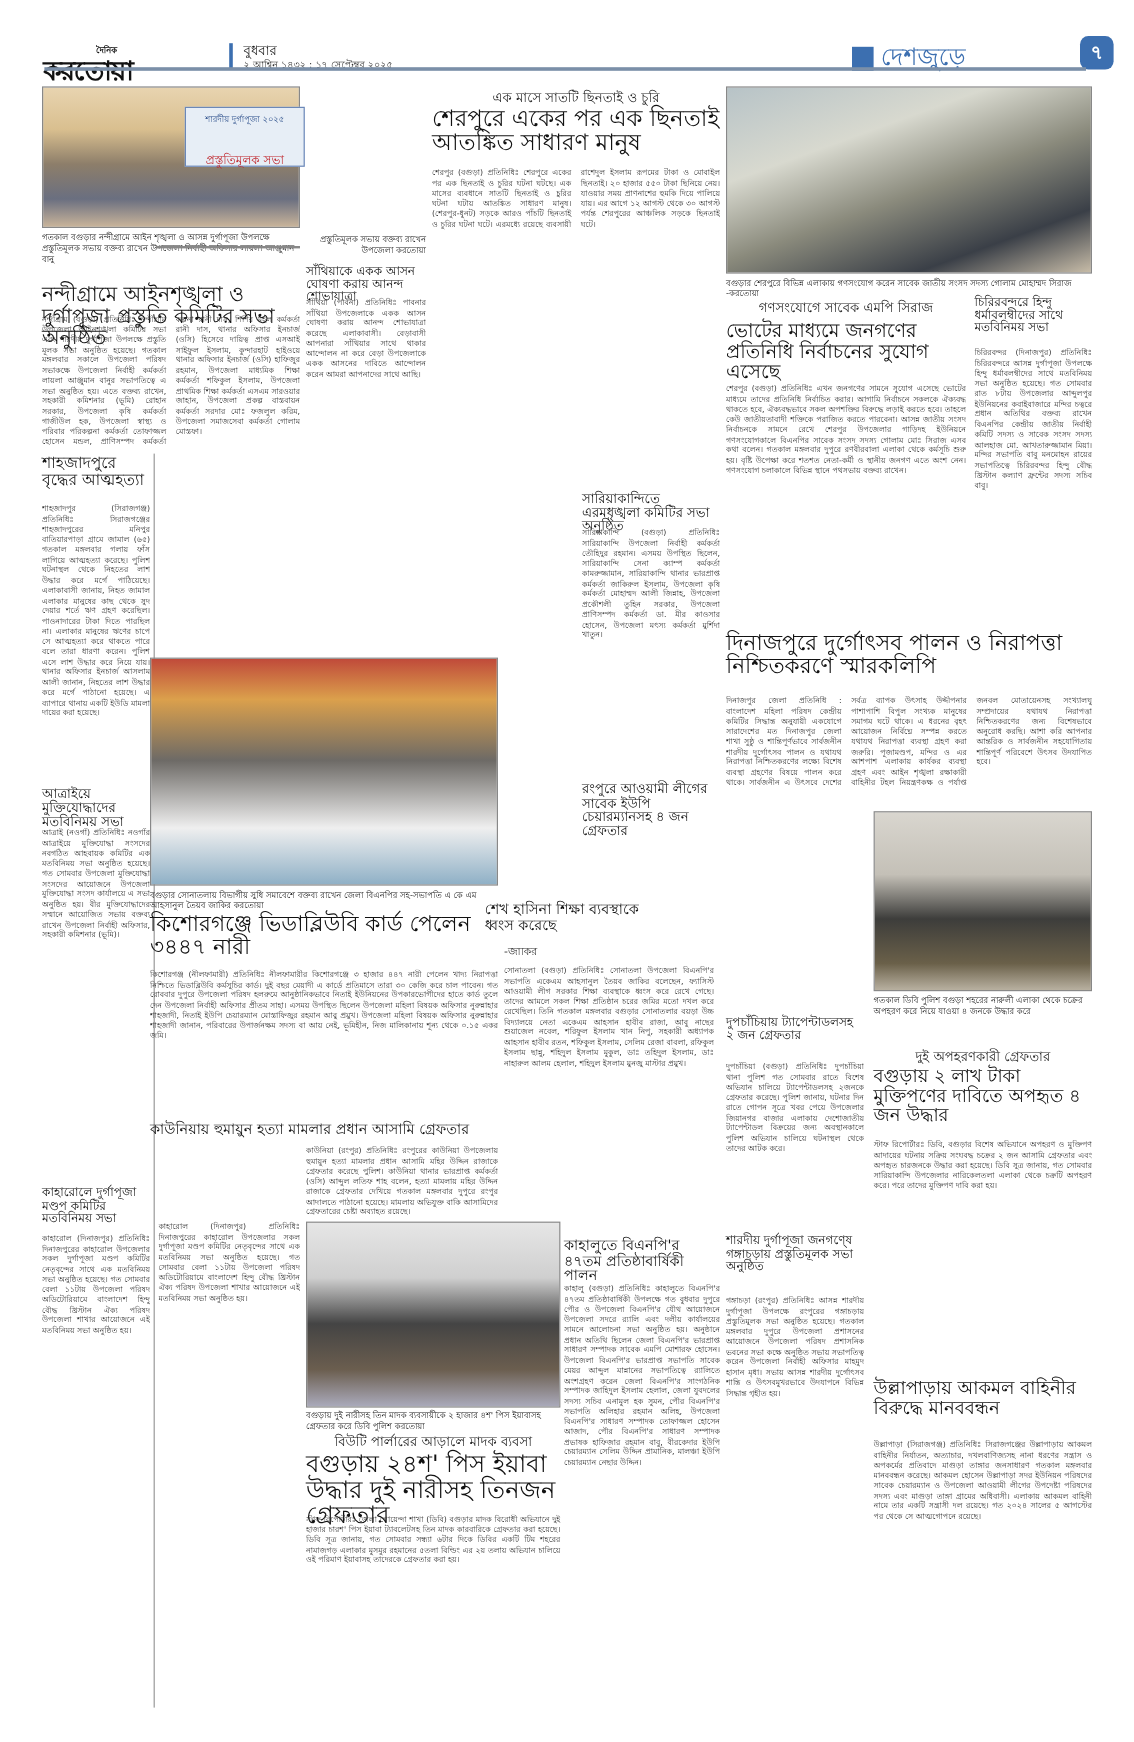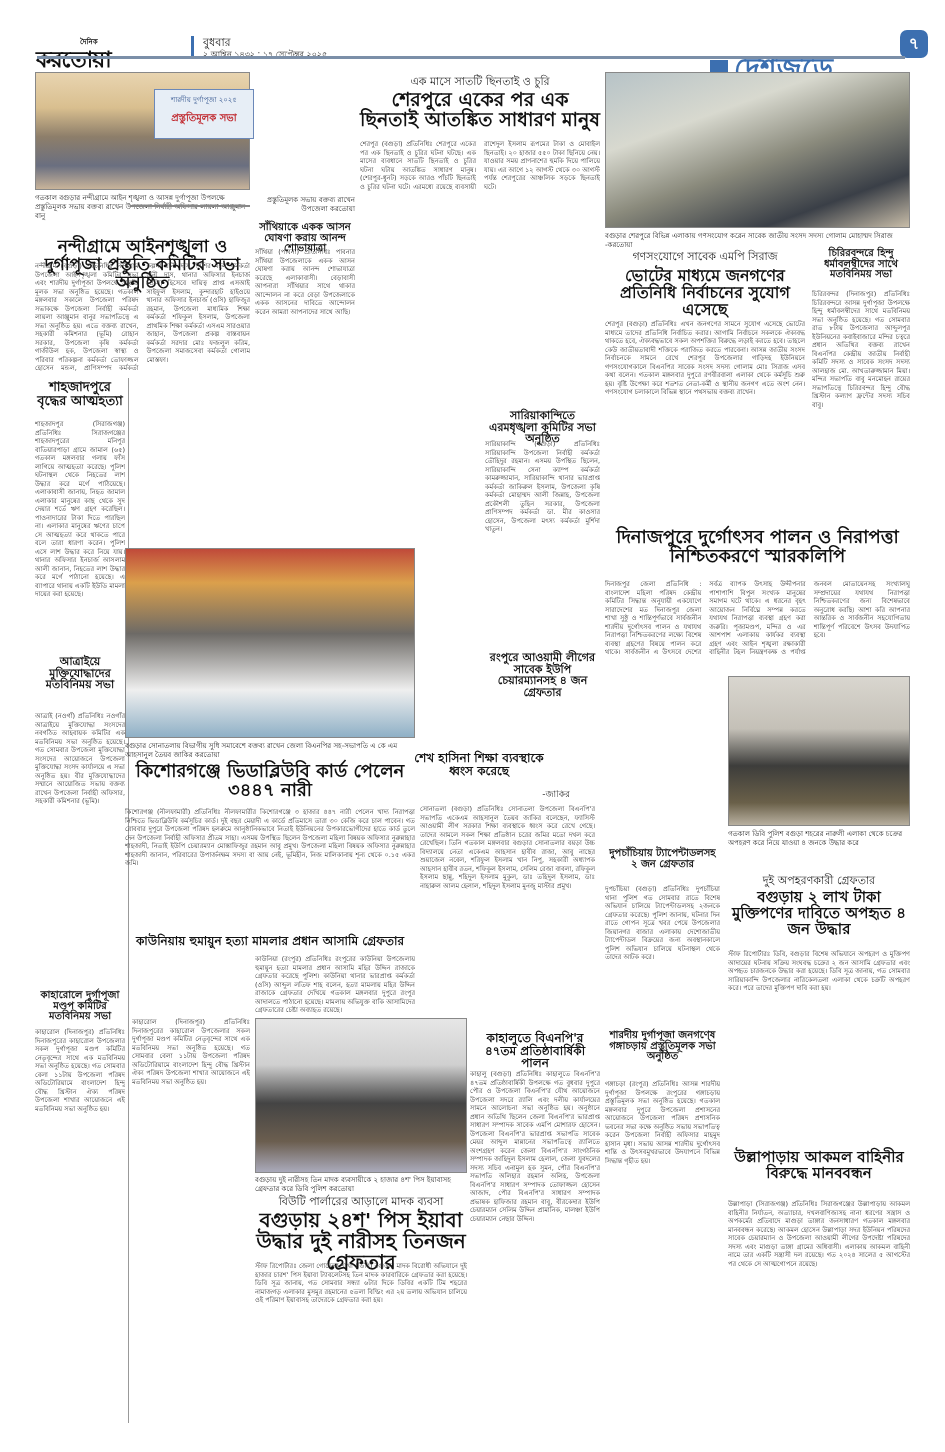--- a/index.html
+++ b/index.html
@@ -3,25 +3,25 @@
 <meta charset="utf-8">
 <style>
 *{box-sizing:border-box;margin:0;padding:0}
 body{width:945px;height:1452px;background:#fff;font-family:"DejaVu Sans",sans-serif;color:#222;position:relative;overflow:hidden}
 .hdr-line{position:absolute;left:37px;top:56px;width:868px;height:3px;background:#7b8fa8}
 .logo-small{position:absolute;left:80px;top:36px;font-size:7px;font-weight:bold;color:#111}
 .logo{position:absolute;left:36px;top:42px;font-size:22px;font-weight:900;letter-spacing:-1px;color:#111;font-family:"DejaVu Serif",serif}
 .vbar{position:absolute;left:191px;top:36px;width:3px;height:22px;background:#3c6fb0}
 .day{position:absolute;left:203px;top:34px;font-size:11px;color:#222}
 .date{position:absolute;left:203px;top:48px;font-size:8px;color:#333}
-.sect{position:absolute;left:710px;top:47px;font-size:28px;color:#3c6fb0;font-weight:bold}
+.sect{position:absolute;left:710px;top:32px;font-size:20px;color:#3c6fb0;font-weight:normal}
 .pgnum{position:absolute;left:900px;top:30px;width:28px;height:28px;border-radius:7px;background:#3c6fb0;color:#fff;font-size:16px;font-weight:bold;text-align:center;line-height:28px}
 .photo{position:absolute;background:linear-gradient(135deg,#c8b08a,#8f7a60 40%,#5a6c7c 70%,#b9a58a);border:1px solid #888}
 .caption{position:absolute;font-size:7px;line-height:9px;color:#222}
-.hl{position:absolute;text-align:center;font-family:"DejaVu Sans",sans-serif;font-weight:bold;color:#111;line-height:1.05}
+.hl{position:absolute;text-align:left;font-family:"DejaVu Sans",sans-serif;font-weight:normal;color:#111;line-height:1.05}
 .kicker{position:absolute;text-align:center;font-size:11px;color:#222}
 .body{position:absolute;font-size:6.5px;line-height:8.5px;color:#333;text-align:justify;overflow:hidden}
 .vrule{position:absolute;background:#999;width:1px}
 </style>
 </head>
 <body>
 
 <div>
   <div class="logo-small">দৈনিক</div>
   <div class="logo">করতোয়া</div>
@@ -31,33 +31,33 @@
   <div class="sect">
     <span style="display:inline-block;width:18px;height:20px;background:#3c6fb0;clip-path:polygon(20% 0,60% 5,70% 25,100% 40,85% 65,90% 100,55% 80,40% 100,25% 70,0 55,15% 30);vertical-align:middle;margin-right:6px"></span><span>দেশজুড়ে</span>
   </div>
   <div class="pgnum">৭</div>
   <div class="hdr-line"></div>
 </div>
 
 <div class="photo" style="left:35px;top:72px;width:215px;height:118px;background:linear-gradient(180deg,#e8d4b0 0,#d9bf8f 30%,#8d7e6a 55%,#6a6f80 80%,#c9b49a 100%)">
   <div style="position:absolute;left:118px;top:16px;width:100px;height:50px;background:#e7eef6;border:1px solid #6b88b8;text-align:center;font-size:7px;color:#2b4e8a;padding-top:4px">
     <div>শারদীয় দুর্গাপূজা ২০২৫</div>
-    <div style="color:#c0272d;font-size:10px;font-weight:bold;margin-top:4px">প্রস্তুতিমূলক সভা</div>
+    <div style="color:#c0272d;font-size:10px;font-weight:normal;margin-top:20px">প্রস্তুতিমূলক সভা</div>
   </div>
 </div>
 <div class="caption" style="left:35px;top:194px;width:215px">গতকাল বগুড়ার নন্দীগ্রামে আইন শৃঙ্খলা ও আসন্ন দুর্গাপূজা উপলক্ষে প্রস্তুতিমূলক সভায় বক্তব্য রাখেন উপজেলা নির্বাহী অফিসার লায়লা আঞ্জুমান বানু</div>
 
 <div class="hl" style="left:35px;top:238px;width:215px;font-size:17px">নন্দীগ্রামে আইনশৃঙ্খলা ও দুর্গাপূজা প্রস্তুতি কমিটির সভা অনুষ্ঠিত</div>
 <div class="body" style="left:35px;top:262px;width:215px;height:112px;column-count:2;column-gap:8px">নন্দীগ্রাম (বগুড়া) প্রতিনিধিঃ নন্দীগ্রাম উপজেলা আইনশৃঙ্খলা কমিটির সভা এবং শারদীয় দুর্গাপূজা উপলক্ষে প্রস্তুতি মূলক সভা অনুষ্ঠিত হয়েছে। গতকাল মঙ্গলবার সকালে উপজেলা পরিষদ সভাকক্ষে উপজেলা নির্বাহী কর্মকর্তা লায়লা আঞ্জুমান বানুর সভাপতিত্বে এ সভা অনুষ্ঠিত হয়। এতে বক্তব্য রাখেন, সহকারী কমিশনার (ভূমি) রোহান সরকার, উপজেলা কৃষি কর্মকর্তা গাজীউল হক, উপজেলা স্বাস্থ্য ও পরিবার পরিকল্পনা কর্মকর্তা তোফাজ্জল হোসেন মন্ডল, প্রাণিসম্পদ কর্মকর্তা কল্পনা রানী দাস, শিশির মহল কর্মকর্তা রানী দাস, থানার অফিসার ইনচার্জ (ওসি) হিসেবে দায়িত্ব প্রাপ্ত এসআই সাইফুল ইসলাম, কুন্দারহাট হাইওয়ে থানার অফিসার ইনচার্জ (ওসি) হাফিজুর রহমান, উপজেলা মাধ্যমিক শিক্ষা কর্মকর্তা শফিকুল ইসলাম, উপজেলা প্রাথমিক শিক্ষা কর্মকর্তা এসএম সারওয়ার জাহান, উপজেলা প্রকল্প বাস্তবায়ন কর্মকর্তা সরদার মোঃ ফজলুল করিম, উপজেলা সমাজসেবা কর্মকর্তা গোলাম মোস্তফা।</div>
 
 <div class="hl" style="left:35px;top:380px;width:90px;font-size:13px">শাহজাদপুরে বৃদ্ধের আত্মহত্যা</div>
 <div class="body" style="left:35px;top:420px;width:90px;height:228px">শাহজাদপুর (সিরাজগঞ্জ) প্রতিনিধিঃ সিরাজগঞ্জের শাহজাদপুরের মনিপুর বাতিয়ারপাড়া গ্রামে জামাল (৬৫) গতকাল মঙ্গলবার গলায় ফাঁস লাগিয়ে আত্মহত্যা করেছে। পুলিশ ঘটনাস্থল থেকে নিহতের লাশ উদ্ধার করে মর্গে পাঠিয়েছে। এলাকাবাসী জানায়, নিহত জামাল এলাকার মানুষের কাছ থেকে সুদ দেয়ার শর্তে ঋণ গ্রহণ করেছিল। পাওনাদারের টাকা দিতে পারছিল না। এলাকার মানুষের ঋণের চাপে সে আত্মহত্যা করে থাকতে পারে বলে তারা ধারণা করেন। পুলিশ এসে লাশ উদ্ধার করে নিয়ে যায়। থানার অফিসার ইনচার্জ আসলাম আলী জানান, নিহতের লাশ উদ্ধার করে মর্গে পাঠানো হয়েছে। এ ব্যাপারে থানায় একটি ইউডি মামলা দায়ের করা হয়েছে।</div>
 
 <div class="hl" style="left:35px;top:656px;width:90px;font-size:11px">আত্রাইয়ে মুক্তিযোদ্ধাদের মতবিনিময় সভা</div>
-<div class="body" style="left:35px;top:712px;width:90px;height:295px">আত্রাই (নওগাঁ) প্রতিনিধিঃ নওগাঁর আত্রাইয়ে মুক্তিযোদ্ধা সংসদের নবগঠিত আহবায়ক কমিটির এক মতবিনিময় সভা অনুষ্ঠিত হয়েছে। গত সোমবার উপজেলা মুক্তিযোদ্ধা সংসদের আয়োজনে উপজেলা মুক্তিযোদ্ধা সংসদ কার্যালয়ে এ সভা অনুষ্ঠিত হয়। বীর মুক্তিযোদ্ধাদের সম্মানে আয়োজিত সভায় বক্তব্য রাখেন উপজেলা নির্বাহী অফিসার, সহকারী কমিশনার (ভূমি)।</div>
+<div class="body" style="left:35px;top:690px;width:90px;height:295px">আত্রাই (নওগাঁ) প্রতিনিধিঃ নওগাঁর আত্রাইয়ে মুক্তিযোদ্ধা সংসদের নবগঠিত আহবায়ক কমিটির এক মতবিনিময় সভা অনুষ্ঠিত হয়েছে। গত সোমবার উপজেলা মুক্তিযোদ্ধা সংসদের আয়োজনে উপজেলা মুক্তিযোদ্ধা সংসদ কার্যালয়ে এ সভা অনুষ্ঠিত হয়। বীর মুক্তিযোদ্ধাদের সম্মানে আয়োজিত সভায় বক্তব্য রাখেন উপজেলা নির্বাহী অফিসার, সহকারী কমিশনার (ভূমি)।</div>
 
 <div class="hl" style="left:35px;top:990px;width:90px;font-size:10px">কাহারোলে দুর্গাপূজা মণ্ডপ কমিটির মতবিনিময় সভা</div>
 <div class="body" style="left:35px;top:1028px;width:90px;height:395px">কাহারোল (দিনাজপুর) প্রতিনিধিঃ দিনাজপুরের কাহারোল উপজেলার সকল দুর্গাপূজা মণ্ডপ কমিটির নেতৃবৃন্দের সাথে এক মতবিনিময় সভা অনুষ্ঠিত হয়েছে। গত সোমবার বেলা ১১টায় উপজেলা পরিষদ অডিটোরিয়ামে বাংলাদেশ হিন্দু বৌদ্ধ খ্রিস্টান ঐক্য পরিষদ উপজেলা শাখার আয়োজনে এই মতবিনিময় সভা অনুষ্ঠিত হয়।</div>
 
 <div class="vrule" style="left:128px;top:378px;height:1045px"></div>
 
 <div class="photo" style="left:130px;top:205px;width:120px;height:0"></div>
 <div class="body" style="left:132px;top:262px;width:118px;height:0">নন্দীগ্রাম (বগুড়া) প্রতিনিধিঃ নন্দীগ্রাম উপজেলা আইনশৃঙ্খলা কমিটির সভা এবং শারদীয় দুর্গাপূজা উপলক্ষে প্রস্তুতি মূলক সভা অনুষ্ঠিত হয়েছে। গতকাল মঙ্গলবার সকালে উপজেলা পরিষদ সভাকক্ষে উপজেলা নির্বাহী কর্মকর্তা লায়লা আঞ্জুমান বানুর সভাপতিত্বে এ সভা অনুষ্ঠিত হয়। এতে বক্তব্য রাখেন, সহকারী কমিশনার (ভূমি) রোহান সরকার, উপজেলা কৃষি কর্মকর্তা গাজীউল হক, উপজেলা স্বাস্থ্য ও পরিবার পরিকল্পনা কর্মকর্তা তোফাজ্জল হোসেন মন্ডল, প্রাণিসম্পদ কর্মকর্তা কল্পনা রানী দাস, শিশির মহল কর্মকর্তা রানী দাস, থানার অফিসার ইনচার্জ (ওসি) হিসেবে দায়িত্ব প্রাপ্ত এসআই সাইফুল ইসলাম, কুন্দারহাট হাইওয়ে থানার অফিসার ইনচার্জ (ওসি) হাফিজুর রহমান, উপজেলা মাধ্যমিক শিক্ষা কর্মকর্তা শফিকুল ইসলাম, উপজেলা প্রাথমিক শিক্ষা কর্মকর্তা এসএম সারওয়ার জাহান, উপজেলা প্রকল্প বাস্তবায়ন কর্মকর্তা সরদার মোঃ ফজলুল করিম, উপজেলা সমাজসেবা কর্মকর্তা গোলাম মোস্তফা।</div>
 
 <div class="hl" style="left:255px;top:222px;width:100px;font-size:10px">সাঁথিয়াকে একক আসন ঘোষণা করায় আনন্দ শোভাযাত্রা</div>
@@ -83,21 +83,21 @@
 <div class="hl" style="left:605px;top:528px;width:305px;font-size:18px">দিনাজপুরে দুর্গোৎসব পালন ও নিরাপত্তা নিশ্চিতকরণে স্মারকলিপি</div>
 <div class="body" style="left:605px;top:580px;width:305px;height:100px;column-count:3;column-gap:8px">দিনাজপুর জেলা প্রতিনিধি : বাংলাদেশ মহিলা পরিষদ কেন্দ্রীয় কমিটির সিদ্ধান্ত অনুযায়ী একযোগে সারাদেশের মত দিনাজপুর জেলা শাখা সুষ্ঠু ও শান্তিপূর্ণভাবে সার্বজনীন শারদীয় দুর্গোৎসব পালন ও যথাযথ নিরাপত্তা নিশ্চিতকরণের লক্ষ্যে বিশেষ ব্যবস্থা গ্রহণের বিষয়ে পালন করে থাকে। সার্বজনীন এ উৎসবে দেশের সর্বত্র ব্যাপক উৎসাহ উদ্দীপনার পাশাপাশি বিপুল সংখ্যক মানুষের সমাগম ঘটে থাকে। এ ধরনের বৃহৎ আয়োজন নির্বিঘ্নে সম্পন্ন করতে যথাযথ নিরাপত্তা ব্যবস্থা গ্রহণ করা জরুরি। পূজামণ্ডপ, মন্দির ও এর আশপাশ এলাকায় কার্যকর ব্যবস্থা গ্রহণ এবং আইন শৃঙ্খলা রক্ষাকারী বাহিনীর টহল নিয়ন্ত্রণকক্ষ ও পর্যাপ্ত জনবল মোতায়েনসহ সংখ্যালঘু সম্প্রদায়ের যথাযথ নিরাপত্তা নিশ্চিতকরণের জন্য বিশেষভাবে অনুরোধ করছি। আশা করি আপনার আন্তরিক ও সার্বজনীন সহযোগিতায় শান্তিপূর্ণ পরিবেশে উৎসব উদযাপিত হবে।</div>
 
 <div class="photo" style="left:125px;top:548px;width:290px;height:190px;background:linear-gradient(180deg,#c04a3a 0,#dba04c 18%,#6d6a66 45%,#efefef 75%,#8fb0c6 100%)"></div>
 <div class="caption" style="left:125px;top:742px;width:290px"><span>বগুড়ার সোনাতলায় বিভাগীয় সুধি সমাবেশে বক্তব্য রাখেন জেলা বিএনপির সহ-সভাপতি এ কে এম আহসানুল তৈয়ব জাকির</span> <span>করতোয়া</span></div>
 
 <div class="hl" style="left:125px;top:762px;width:290px;font-size:18px">কিশোরগঞ্জে ভিডাব্লিউবি কার্ড পেলেন ৩৪৪৭ নারী</div>
 <div class="body" style="left:125px;top:808px;width:290px;height:120px">কিশোরগঞ্জ (নীলফামারী) প্রতিনিধিঃ নীলফামারীর কিশোরগঞ্জে ৩ হাজার ৪৪৭ নারী পেলেন খাদ্য নিরাপত্তা নিশ্চিতে ভিডাব্লিউবি কর্মসূচির কার্ড। দুই বছর মেয়াদী এ কার্ডে প্রতিমাসে তারা ৩০ কেজি করে চাল পাবেন। গত রোববার দুপুরে উপজেলা পরিষদ হলরুমে আনুষ্ঠানিকভাবে নিতাই ইউনিয়নের উপকারভোগীদের হাতে কার্ড তুলে দেন উপজেলা নির্বাহী অফিসার প্রীতম সাহা। এসময় উপস্থিত ছিলেন উপজেলা মহিলা বিষয়ক অফিসার নুরুন্নাহার শাহজাদী, নিতাই ইউপি চেয়ারম্যান মোস্তাফিজুর রহমান আবু প্রমুখ। উপজেলা মহিলা বিষয়ক অফিসার নুরুন্নাহার শাহজাদী জানান, পরিবারের উপার্জনক্ষম সদস্য বা আয় নেই, ভূমিহীন, নিজ মালিকানায় শূন্য থেকে ০.১৫ একর জমি।</div>
 
 <div class="hl" style="left:404px;top:752px;width:150px;font-size:12px">শেখ হাসিনা শিক্ষা ব্যবস্থাকে ধ্বংস করেছে</div>
-<div class="body" style="left:420px;top:790px;width:150px;text-align:right;font-size:9px">-জাকির</div>
+<div class="body" style="left:420px;top:790px;width:150px;text-align:left;font-size:9px">-জাকির</div>
 <div class="body" style="left:420px;top:805px;width:175px;height:180px">সোনাতলা (বগুড়া) প্রতিনিধিঃ সোনাতলা উপজেলা বিএনপি'র সভাপতি একেএম আহসানুল তৈয়ব জাকির বলেছেন, ফ্যাসিস্ট আওয়ামী লীগ সরকার শিক্ষা ব্যবস্থাকে ধ্বংস করে রেখে গেছে। তাদের আমলে সকল শিক্ষা প্রতিষ্ঠান চরের জমির মতো দখল করে রেখেছিল। তিনি গতকাল মঙ্গলবার বগুড়ার সোনাতলার বয়ড়া উচ্চ বিদ্যালয়ে নেতা একেএম আহসান হাবীব রাজা, আবু নাছের শুয়াজেল নবেল, শরিফুল ইসলাম খান নিপু, সহকারী অধ্যাপক আহসান হাবীব রতন, শফিকুল ইসলাম, সেলিম রেজা বাবলা, রফিকুল ইসলাম ছান্নু, শহিদুল ইসলাম মুকুল, ডাঃ তহিদুল ইসলাম, ডাঃ নাহারুল আলম হেলাল, শহিদুল ইসলাম মুনজু মাস্টার প্রমুখ।</div>
 
 <div class="hl" style="left:485px;top:652px;width:115px;font-size:11px">রংপুরে আওয়ামী লীগের সাবেক ইউপি চেয়ারম্যানসহ ৪ জন গ্রেফতার</div>
 <div class="body" style="left:485px;top:712px;width:115px;height:0">রংপুর জেলা প্রতিনিধি : রংপুরে আওয়ামী লীগের সাবেক ইউপি চেয়ারম্যানসহ ৪ জনকে গ্রেফতার করা হয়েছে। বিশেষ অভিযান চালিয়ে মিঠাপুকুরের চেংমারী ইউনিয়নের সাবেক চেয়ারম্যান ও কার্যক্রম নিষিদ্ধ ঘোষিত থানা আওয়ামী লীগের সদস্য রেজাউল করিম ওরফে টুটুলকে গ্রেফতার করেছে পুলিশ। গতকাল মঙ্গলবার দুপুরে বিষয়টি নিশ্চিত করেছেন তাজহাট থানার মামলা হয়েছে। এদিকে অপরাধ দমনে বিশেষ অভিযানে কার্যক্রম নিষিদ্ধ ঘোষিত আওয়ামী লীগের আরও ৩ জনকে গ্রেফতার করেছে রংপুর মেট্রোপলিটন কোতয়ালী থানা পুলিশ। গ্রেফতারকৃতরা হলো লাবলু মিয়া, সাগর মিয়া (২৮) ও কমল চন্দ্র রায় (৬০)।</div>
 
 <div class="hl" style="left:125px;top:935px;width:290px;font-size:12px">কাউনিয়ায় হুমায়ুন হত্যা মামলার প্রধান আসামি গ্রেফতার</div>
 <div class="body" style="left:255px;top:955px;width:160px;height:60px">কাউনিয়া (রংপুর) প্রতিনিধিঃ রংপুরের কাউনিয়া উপজেলায় হুমায়ুন হত্যা মামলার প্রধান আসামি মহির উদ্দিন রাজাকে গ্রেফতার করেছে পুলিশ। কাউনিয়া থানার ভারপ্রাপ্ত কর্মকর্তা (ওসি) আব্দুল লতিফ শাহ বলেন, হত্যা মামলায় মহির উদ্দিন রাজাকে গ্রেফতার দেখিয়ে গতকাল মঙ্গলবার দুপুরে রংপুর আদালতে পাঠানো হয়েছে। মামলায় অভিযুক্ত বাকি আসামিদের গ্রেফতারের চেষ্টা অব্যাহত রয়েছে।</div>
 
 <div class="hl" style="left:470px;top:1032px;width:130px;font-size:12px">কাহালুতে বিএনপি'র ৪৭তম প্রতিষ্ঠাবার্ষিকী পালন</div>
 <div class="body" style="left:470px;top:1070px;width:130px;height:345px">কাহালু (বগুড়া) প্রতিনিধিঃ কাহালুতে বিএনপি'র ৪৭তম প্রতিষ্ঠাবার্ষিকী উপলক্ষে গত বুধবার দুপুরে পৌর ও উপজেলা বিএনপি'র যৌথ আয়োজনে উপজেলা সদরে র‍্যালি এবং দলীয় কার্যালয়ের সামনে আলোচনা সভা অনুষ্ঠিত হয়। অনুষ্ঠানে প্রধান অতিথি ছিলেন জেলা বিএনপি'র ভারপ্রাপ্ত সাধারণ সম্পাদক সাবেক এমপি মোশারফ হোসেন। উপজেলা বিএনপি'র ভারপ্রাপ্ত সভাপতি সাবেক মেয়র আব্দুল মান্নানের সভাপতিত্বে র‍্যালিতে অংশগ্রহণ করেন জেলা বিএনপি'র সাংগঠনিক সম্পাদক জাহিদুল ইসলাম হেলাল, জেলা যুবদলের সদস্য সচিব এনামুল হক সুমন, পৌর বিএনপি'র সভাপতি অলিহার রহমান অলিহ, উপজেলা বিএনপি'র সাধারণ সম্পাদক তোফাজ্জল হোসেন আজাদ, পৌর বিএনপি'র সাধারণ সম্পাদক প্রভাষক হাফিজার রহমান বাবু, বীরকেদার ইউপি চেয়ারম্যান সেলিম উদ্দিন প্রামানিক, মালঞ্চা ইউপি চেয়ারম্যান নেছার উদ্দিন।</div>

